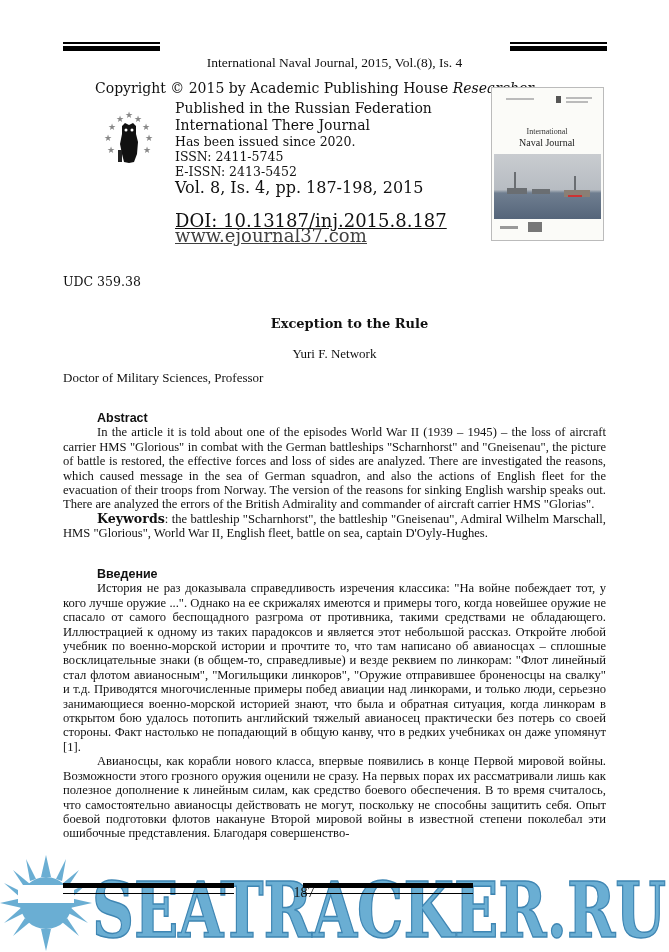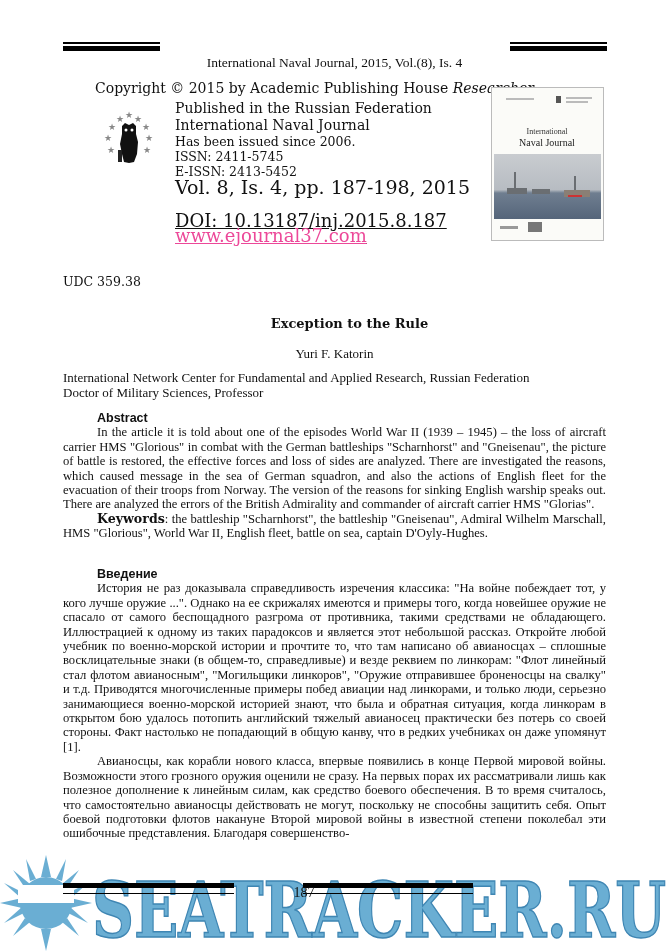--- a/index.html
+++ b/index.html
@@ -8,23 +8,23 @@
   .abs { position:absolute; }
   .rule-double { position:absolute; height:10px; }
   .rule-double .thin { height:2px; background:#000; }
   .rule-double .gap { height:2px; }
   .rule-double .thick { height:5px; background:#000; }
   .header-title { left:0; width:669px; top:38px; text-align:center; font-family:"Liberation Serif", serif; font-size:13.5px;margin-top:17px; }
   .copyright { left:95px; top:80px; font-size:14px; }
   .logo { left:98px; top:110px; width:62px; height:58px; }
   .pubblock { left:175px; top:100px; font-size:14px; line-height:17px; }
   .pubblock .sm { font-size:12.5px; line-height:15px; }
-  .pubblock .big { font-size:19px; }
+  .pubblock .big { font-size:16px; }
   .doi { left:175px; top:213px; font-size:18px; line-height:15px;text-decoration:underline; }
-  .doi a { color:#ec4899; text-decoration:underline; }
+  .doi a { color:#404040; text-decoration:underline; }
   .cover { left:491px; top:87px; width:111px; height:152px; border:1px solid #bbb; background:#fdba74; }
   .udc { left:63px; top:274px; font-size:12.5px; }
   .title { left:15px; width:669px; top:316px; text-align:center; font-weight:bold; font-size:13px; }
   .author { left:0; width:669px; top:346px; text-align:center; font-size:13px; font-family:"Liberation Serif", serif; }
   .affil { left:63px; top:370px; font-size:13px; line-height:15px; font-family:"Liberation Serif", serif; }
   .body-text { left:63px; width:543px; font-size:12.6px; line-height:14.4px; font-family:"Liberation Serif", serif; text-align:justify; }
   .body-text p { margin:0; text-indent:34px; }
   .heading { font-weight:bold; font-family:Liberation Sans, sans-serif; font-size:12.5px; margin-left:34px; }
   .kw-label { font-weight:bold; font-family:"DejaVu Serif", serif; }
   .pagenum { left:0; width:564px; top:885px; text-align:center; font-size:14px; font-family:"Liberation Serif", serif; z-index:3;padding-left:22px;}
@@ -66,22 +66,22 @@
     </g>
     <path d="M24 16 L27 13 L31 15 L35 13 L38 16 L38 24 L40 32 L39 44 L36 52 L31 53 L26 52 L24 44 L22 34 L24 24 Z" fill="#111"></path>
     <circle cx="28" cy="20" r="1.5" fill="#fff"></circle>
     <circle cx="34" cy="20" r="1.5" fill="#fff"></circle>
     <rect x="20" y="40" width="4" height="12" fill="#222"></rect>
   </svg>
 </div>
 
 <div class="abs pubblock">
   <div>Published in the Russian Federation</div>
-  <div>International Naval Journal</div>
-  <div class="sm">Has been issued since 2006.</div>
+  <div>International There Journal</div>
+  <div class="sm">Has been issued since 2020.</div>
   <div class="sm">ISSN: 2411-5745</div>
   <div class="sm">E-ISSN: 2413-5452</div>
   <div class="big">Vol. 8, Is. 4, pp. 187-198, 2015</div>
 </div>
 <div class="abs doi">
   <div>DOI: 10.13187/inj.2015.8.187</div>
   <a href="#">www.ejournal37.com</a>
 </div>
 
 <div class="abs cover">
@@ -110,23 +110,22 @@
       <rect x="82" y="88" width="2" height="14"></rect>
     </g>
     <rect x="76" y="107" width="14" height="2" fill="#c33"></rect>
     <rect x="8" y="138" width="18" height="3" fill="#999"></rect>
     <rect x="36" y="134" width="14" height="10" fill="#777"></rect>
   </svg>
 </div>
 
 <div class="abs udc">UDC 359.38</div>
 <div class="abs title">Exception to the Rule</div>
-<div class="abs author">Yuri F. Katorin</div>
+<div class="abs author">Yuri F. Network</div>
 <div class="abs affil">
-  <div>International Network Center for Fundamental and Applied Research, Russian Federation</div>
   <div>Doctor of Military Sciences, Professor</div>
 </div>
 
 <div class="abs body-text" style="top:411px;">
   <div class="heading">Abstract</div>
   <p>In the article it is told about one of the episodes World War II (1939 – 1945) – the loss of aircraft carrier HMS "Glorious" in combat with the German battleships "Scharnhorst" and "Gneisenau", the picture of battle is restored, the effective forces and loss of sides are analyzed. There are investigated the reasons, which caused message in the sea of German squadron, and also the actions of English fleet for the evacuation of their troops from Norway. The version of the reasons for sinking English warship speaks out. There are analyzed the errors of the British Admirality and commander of aircraft carrier HMS "Glorias".</p>
   <p><span class="kw-label">Keywords</span><span>: the battleship "Scharnhorst", the battleship "Gneisenau", Admiral Wilhelm Marschall, HMS "Glorious", World War II, English fleet, battle on sea, captain D'Oyly-Hughes.</span></p>
 </div>
 
 <div class="abs body-text" style="top:567px;">

